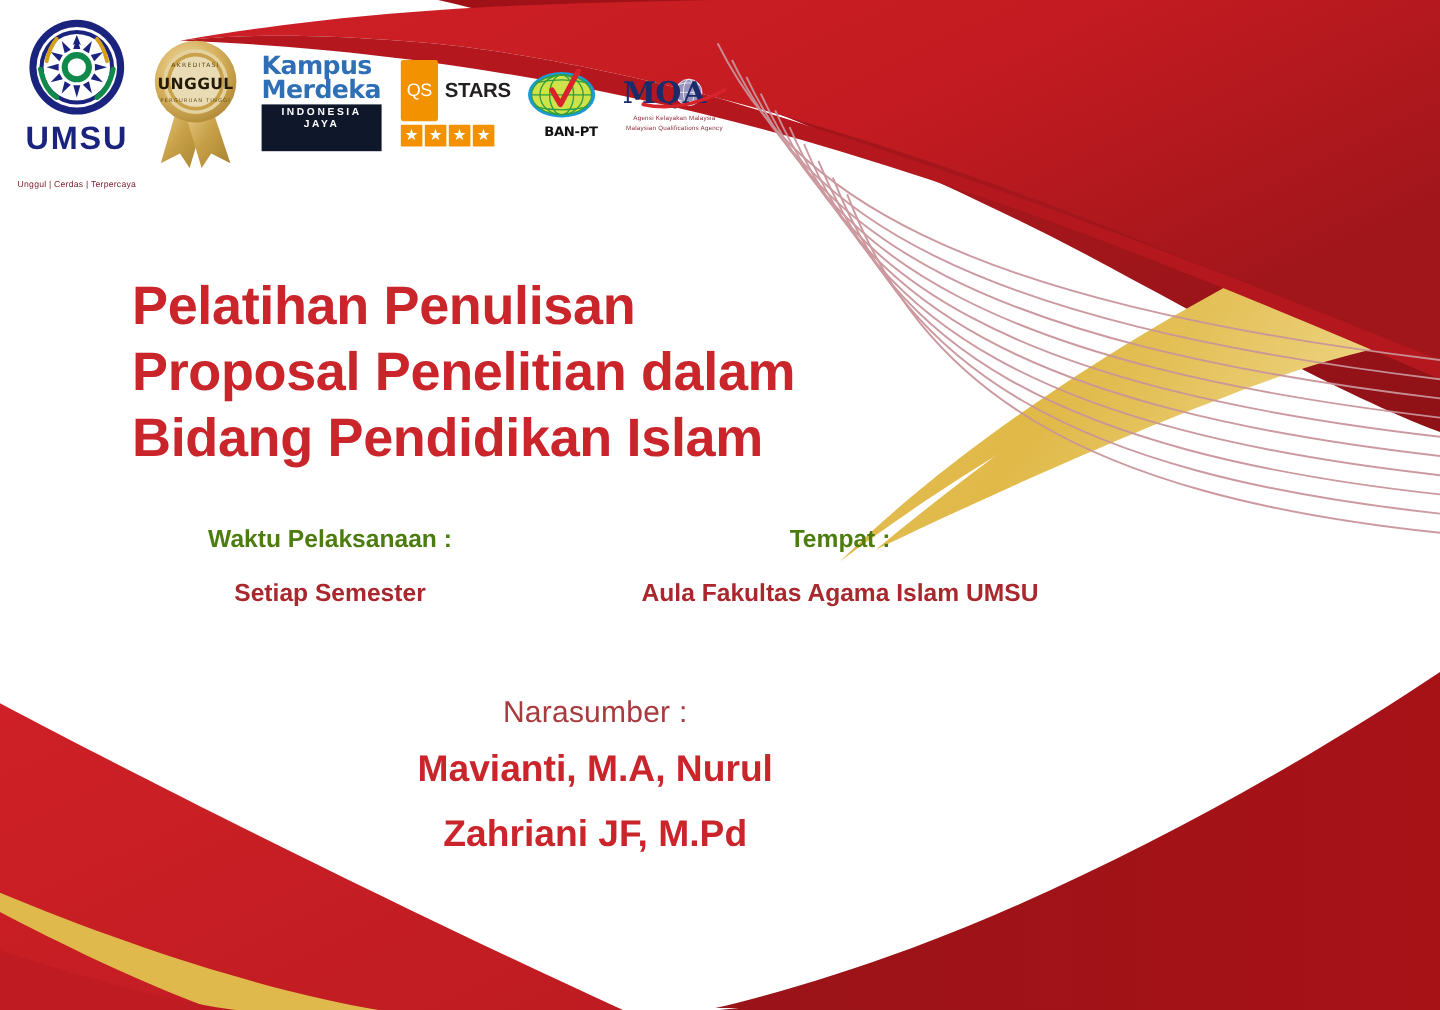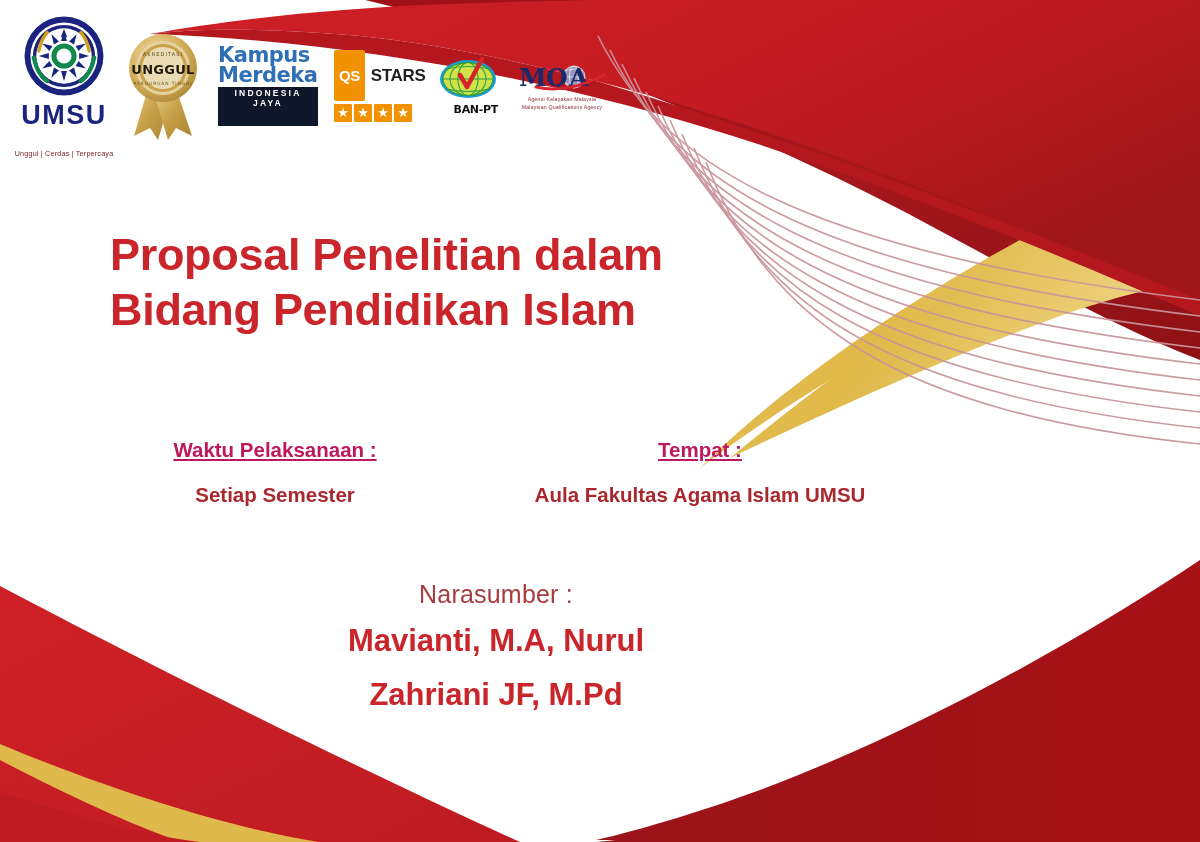--- a/index.html
+++ b/index.html
@@ -79,21 +79,21 @@
     padding:1px 5px 18px 5px;
     width:100%;
     text-align:center;
   }
   
   .qs-logo { flex-direction:column; align-items:flex-start; width:86px; }
   .qs-top { display:flex; align-items:center; gap:6px; }
   .qs-badge {
     background:#f39200;
     color:#ffffff;
-    font-weight:bold;
+    font-weight:normal;
     font-size:15px;
     padding:17px 5px;
     border-radius:2px;
     letter-spacing:-.5px;
   }
   .qs-word {
     font-weight:bold;
     font-size:17px;
     color:#231f20;
     letter-spacing:-.3px;
@@ -148,25 +148,24 @@
     position:absolute;
     left:110px;
     top:434px;
     width:880px;
     display:flex;
   }
   .meta-col { display:flex; flex-direction:column; align-items:center; }
   .meta-col.waktu { width:330px; }
   .meta-col.tempat { width:520px; }
   .meta-label {
-    color:#be185d;
+    color:#4d7c0f;
     font-weight:bold;
     font-size:20.5px;
     line-height:1.6;
-    text-decoration:underline;
   }
   .meta-value {
     color:#A8282E;
     font-weight:bold;
     font-size:20.5px;
     line-height:1.6;
     margin-top:12px;
   }
 
   .speaker-block {
@@ -405,20 +404,21 @@
         <div>Agensi Kelayakan Malaysia</div>
         <div>Malaysian Qualifications Agency</div>
       </div>
     </div>
 
   </div>
 
   <div class="content">
 
     <h1 class="title">
+      <span class="t-line">Pelatihan Penulisan</span>
       <span class="t-line">Proposal Penelitian dalam</span>
       <span class="t-line">Bidang Pendidikan Islam</span>
     </h1>
 
     <div class="meta-row">
       <div class="meta-col waktu">
         <div class="meta-label">Waktu Pelaksanaan :</div>
         <div class="meta-value">Setiap Semester</div>
       </div>
       <div class="meta-col tempat">

